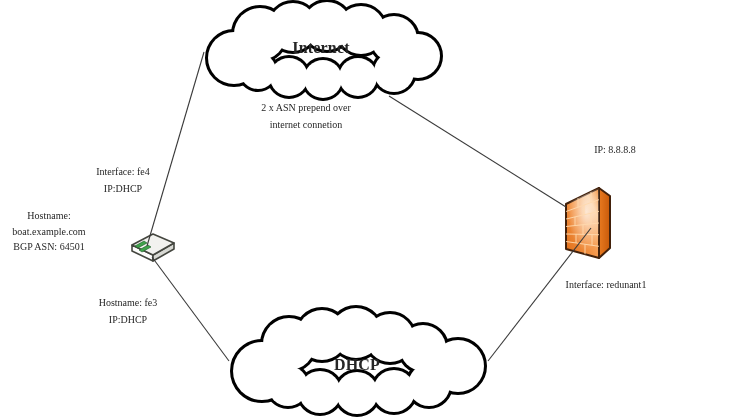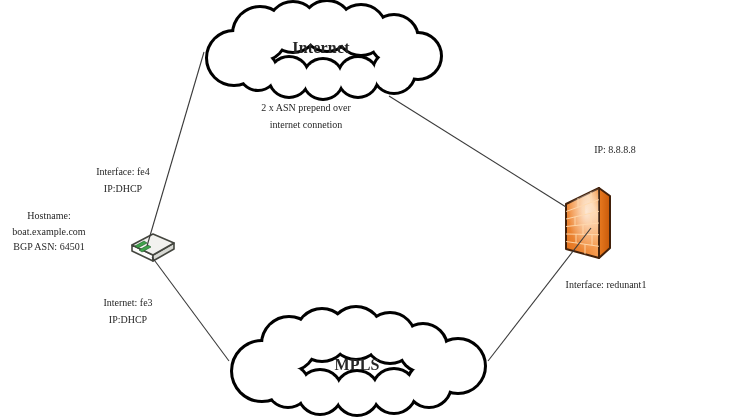--- a/index.html
+++ b/index.html
@@ -123,40 +123,40 @@
     </g>
 
     <line class="connector" x1="204" y1="52" x2="147" y2="246"></line>
     <line class="connector" x1="389" y1="96" x2="566" y2="207"></line>
     <line class="connector" x1="152" y1="257" x2="229" y2="361"></line>
     <line class="connector" x1="591" y1="228" x2="488" y2="361"></line>
   </svg>
 
   <div class="lbl cloud-title" id="lbl-internet">Internet</div>
 
-  <div class="lbl cloud-title" id="lbl-mpls">MPLS</div>
+  <div class="lbl cloud-title" id="lbl-mpls">DHCP</div>
 
   <div class="lbl" id="lbl-asn-note">
     <div>2 x ASN prepend over</div>
     <div>internet connetion</div>
   </div>
 
   <div class="lbl" id="lbl-fe4">
     <div>Interface: fe4</div>
     <div>IP:DHCP</div>
   </div>
 
   <div class="lbl" id="lbl-hostname">
     <div>Hostname:</div>
     <div>boat.example.com</div>
     <div>BGP ASN: 64501</div>
   </div>
 
   <div class="lbl" id="lbl-fe3">
-    <div>Internet: fe3</div>
+    <div>Hostname: fe3</div>
     <div>IP:DHCP</div>
   </div>
 
   <div class="lbl" id="lbl-red2">
     <div>IP: 8.8.8.8</div>
   </div>
 
 
   <div class="lbl" id="lbl-red1">
     <div>Interface: redunant1</div>

